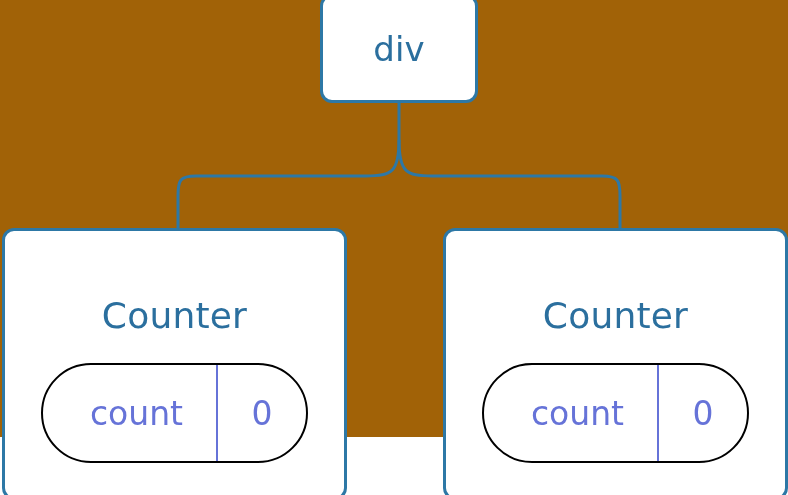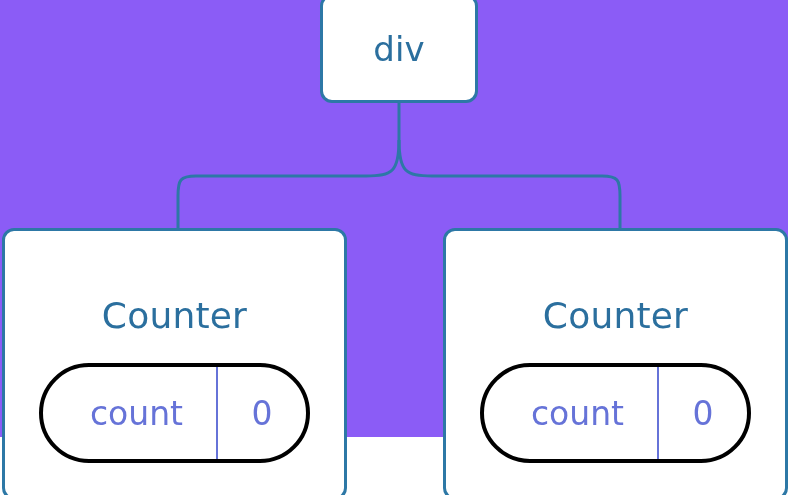--- a/index.html
+++ b/index.html
@@ -10,21 +10,21 @@
     width: 788px;
     height: 495px;
     overflow: hidden;
     font-family: "DejaVu Sans", "Liberation Sans", sans-serif;
   }
 
   #diagram {
     position: relative;
     width: 788px;
     height: 437px;
-    background: #8b5cf6;
+    background: #a16207;
   }
 
   
   #connectors {
     position: absolute;
     left: 0;
     top: 0;
     width: 788px;
     height: 495px;
     pointer-events: none;
@@ -74,21 +74,21 @@
     color: #2b6f9e;
     letter-spacing: 0.2px;
   }
 
   
   .state-pill {
     margin-top: 29px;
     height: 100px;
     display: flex;
     align-items: stretch;
-    border: 4px solid #000000;
+    border: 2px solid #000000;
     border-radius: 50px;
     background: #ffffff;
     box-sizing: border-box;
   }
   .pill-key,
   .pill-value {
     display: flex;
     align-items: center;
     justify-content: center;
     color: #6673d8;

